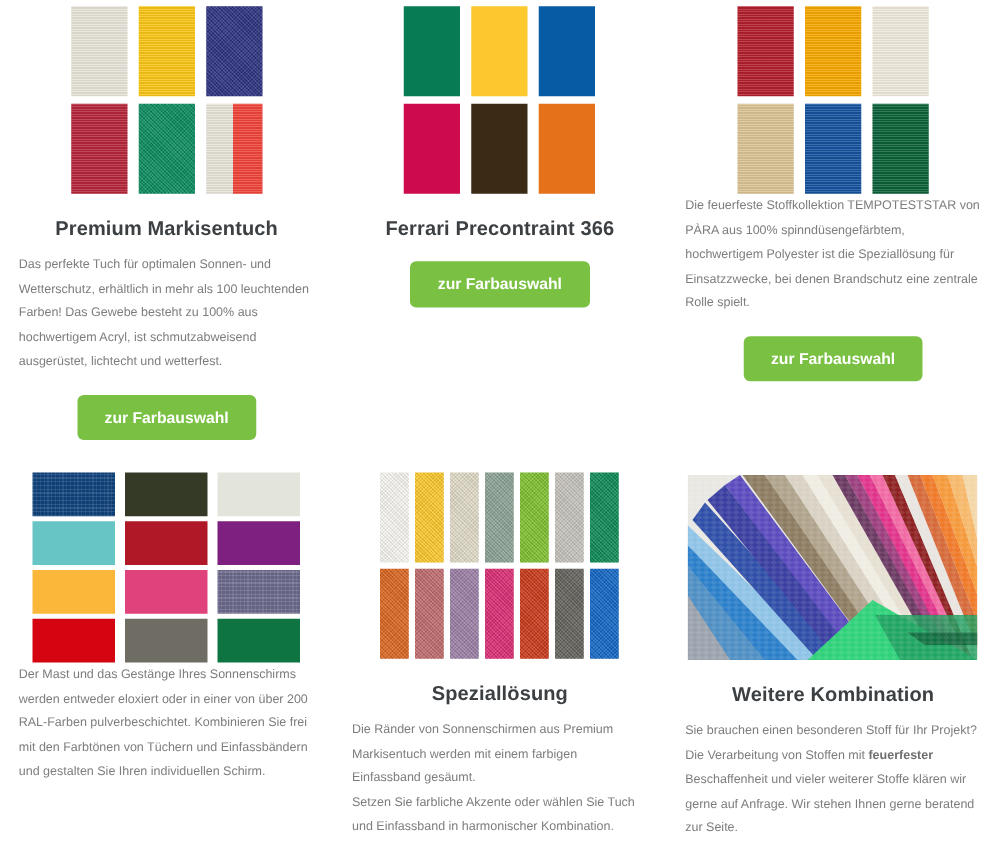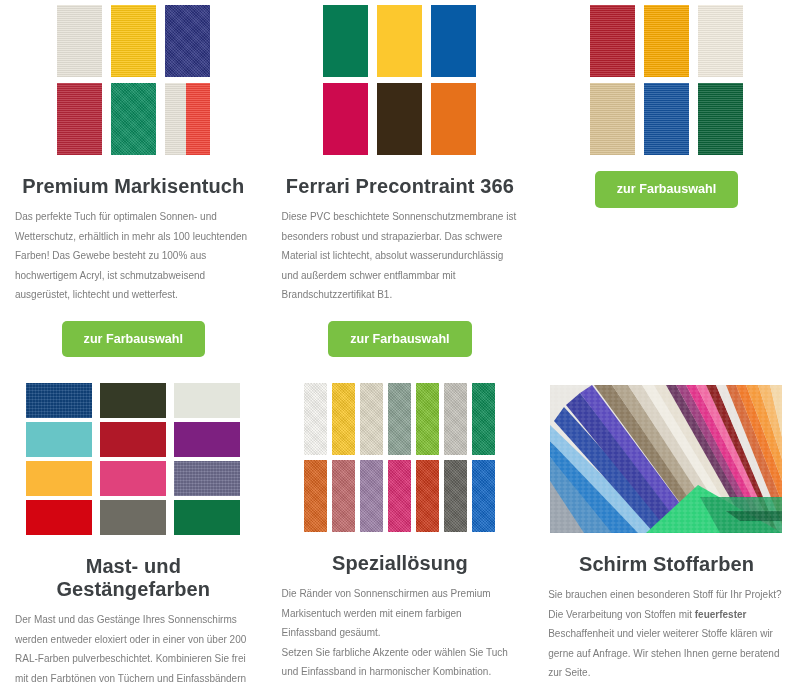--- a/index.html
+++ b/index.html
@@ -78,21 +78,21 @@
   .photo {
     width: 232px; height: 148px;
     margin-top: 6px;
     position: relative;
     overflow: hidden;
   }
   .photo .fan { position:absolute; inset:0; }
 
   
   h3.card-title {
-    font-size: 20px;
+    font-size: 16px;
     font-weight: 600;
     color: #3c4043;
     text-align: center;
     margin: 20px 0 9px 0;
     letter-spacing: .1px;
   }
   .card-body {
     font-size: 10px;
     line-height: 19.5px;
     color: #7d7d7d;
@@ -150,37 +150,37 @@
         <div class="sw-grid-3x2">
           <div class="swatch tex-flat" style="background:#077b53"></div>
           <div class="swatch tex-flat" style="background:#fcc82e"></div>
           <div class="swatch tex-flat" style="background:#075ba5"></div>
           <div class="swatch tex-flat" style="background:#cd0a4e"></div>
           <div class="swatch tex-flat" style="background:#3b2a15"></div>
           <div class="swatch tex-flat" style="background:#e6711b"></div>
         </div>
       </div>
       <h3 class="card-title">Ferrari Precontraint 366</h3>
-      <p class="card-body">Diese PVC beschichtete Sonnenschutzmembrane ist besonders robust und strapazierbar. Das schwere Material ist lichtecht, absolut wasserundurchlässig und außerdem schwer entflammbar mit Brandschutzzertifikat B1.</p>
       <div class="btn-wrap">
         <button class="btn">zur Farbauswahl</button>
       </div>
     </div>
 
     <div class="card">
       <div class="media">
         <div class="sw-grid-3x2">
           <div class="swatch tex-h" style="background:#b21f2d"></div>
           <div class="swatch tex-h" style="background:#f5a700"></div>
           <div class="swatch tex-h" style="background:#efe9dd"></div>
           <div class="swatch tex-h" style="background:#d9c294"></div>
           <div class="swatch tex-h" style="background:#15529c"></div>
           <div class="swatch tex-h" style="background:#0b6138"></div>
         </div>
       </div>
+      <p class="card-body">Die feuerfeste Stoffkollektion TEMPOTESTSTAR von PÀRA aus 100% spinndüsengefärbtem, hochwertigem Polyester ist die Speziallösung für Einsatzzwecke, bei denen Brandschutz eine zentrale Rolle spielt.</p>
       <div class="btn-wrap">
         <button class="btn">zur Farbauswahl</button>
       </div>
     </div>
   </div>
 
   <div class="spacer"></div>
 
   <div class="row row2">
 
@@ -194,21 +194,20 @@
           <div class="swatch tex-flat" style="background:#b01828"></div>
           <div class="swatch tex-flat" style="background:#7d2080"></div>
           <div class="swatch tex-flat" style="background:#fbb739"></div>
           <div class="swatch tex-flat" style="background:#e0427c"></div>
           <div class="swatch tex-speck" style="background:#6d6c8e"></div>
           <div class="swatch tex-flat" style="background:#d40511"></div>
           <div class="swatch tex-flat" style="background:#6e6c63"></div>
           <div class="swatch tex-flat" style="background:#0d7442"></div>
         </div>
       </div>
-      <h3 class="card-title">Mast- und Gestängefarben</h3>
       <p class="card-body">Der Mast und das Gestänge Ihres Sonnenschirms werden entweder eloxiert oder in einer von über 200 RAL-Farben pulverbeschichtet. Kombinieren Sie frei mit den Farbtönen von Tüchern und Einfassbändern und gestalten Sie Ihren individuellen Schirm.</p>
 
     </div>
 
     <div class="card">
       <div class="media">
         <div class="sw-grid-7x2">
           <div class="swatch tex-weave" style="background:#f6f5f1"></div>
           <div class="swatch tex-weave" style="background:#fbc82b"></div>
           <div class="swatch tex-weave" style="background:#e0dac6"></div>
@@ -268,18 +267,18 @@
               <polygon points="208,0 220,0 232,52 232,74" fill="#f6b86a"></polygon>
               <polygon points="220,0 232,0 232,52" fill="#f3d7a8"></polygon>
               <polygon points="96,148 148,100 232,148" fill="#2fd17a"></polygon>
               <polygon points="150,112 232,112 232,148 170,148" fill="#1f9e5e" opacity=".85"></polygon>
               <polygon points="176,126 232,126 232,136 190,136" fill="#0e5c36" opacity=".7"></polygon>
             </g>
             <rect x="0" y="0" width="232" height="148" fill="url(#zig)" opacity=".35"></rect>
           </svg>
         </div>
       </div>
-      <h3 class="card-title">Schirm Stoffarben</h3>
+      <h3 class="card-title">Weitere Kombination</h3>
       <p class="card-body">Sie brauchen einen besonderen Stoff für Ihr Projekt? Die Verarbeitung von Stoffen mit <b>feuerfester</b> Beschaffenheit und vieler weiterer Stoffe klären wir gerne auf Anfrage. Wir stehen Ihnen gerne beratend zur Seite.</p>
 
     </div>
   </div>
 </div>
 
 </body></html>

